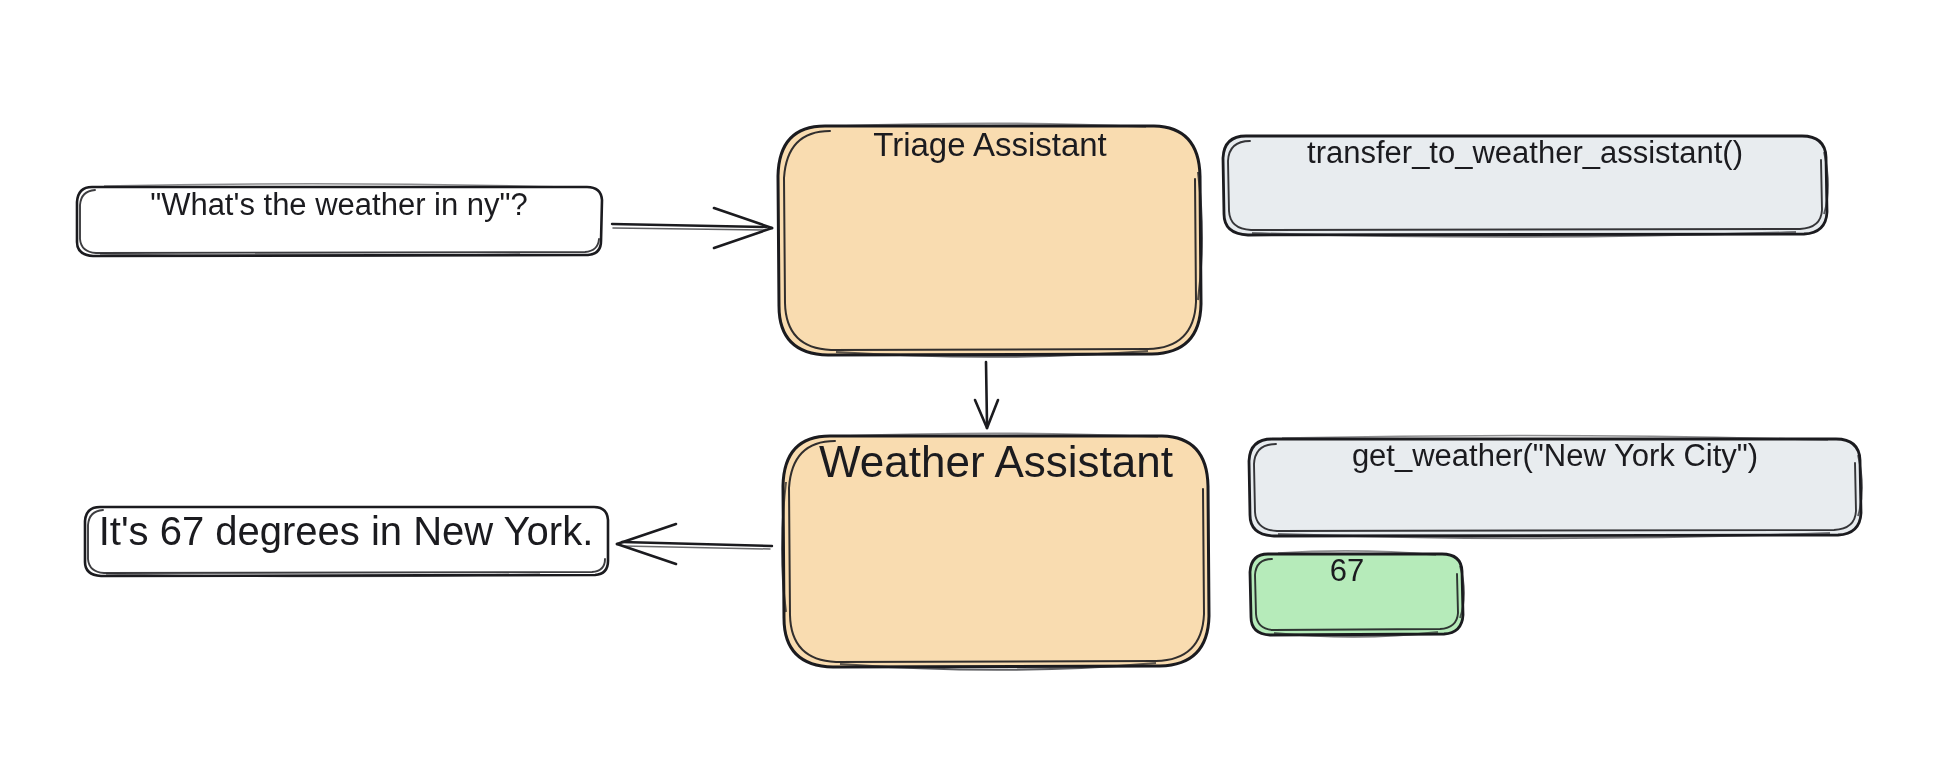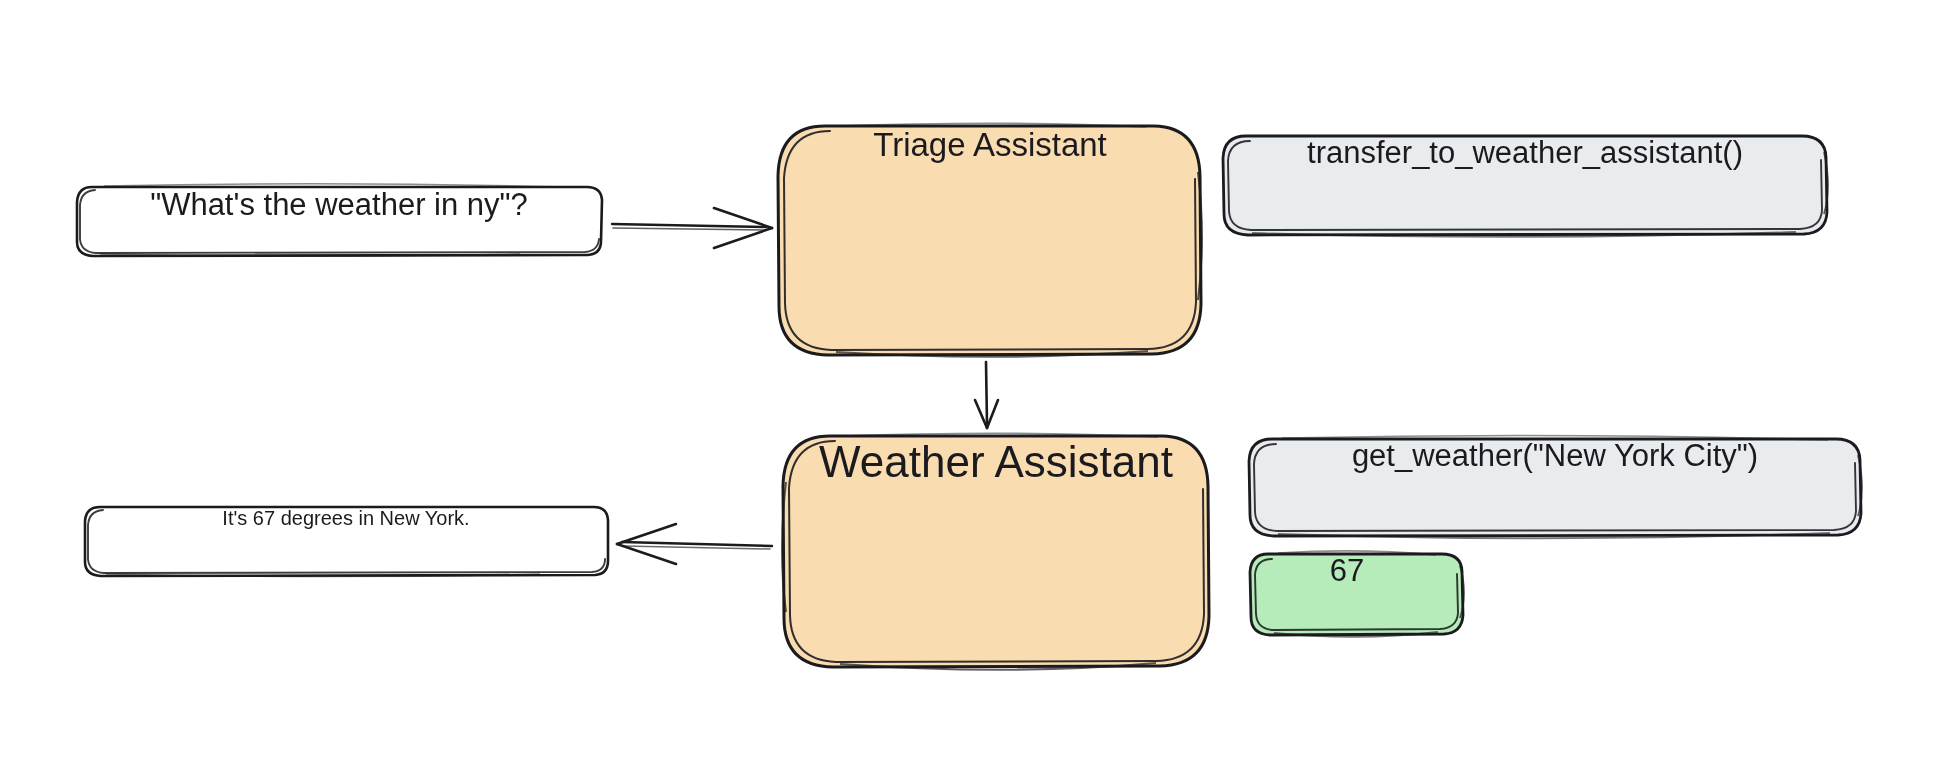--- a/index.html
+++ b/index.html
@@ -42,21 +42,21 @@
     white-space: nowrap;
   }
 
   
   .msg-question {
     left: 76px;  top: 186px;  width: 526px;  height: 70px;
     font-size: 31px;
   }
   .msg-answer {
     left: 84px;  top: 506px;  width: 524px;  height: 70px;
-    font-size: 20px;
+    font-size: 40px;
   }
 
   
   .agent-triage {
     left: 778px; top: 124px; width: 424px; height: 232px;
     font-size: 33px;
   }
   .agent-weather {
     left: 782px; top: 434px; width: 428px; height: 236px;
     font-size: 44px;

